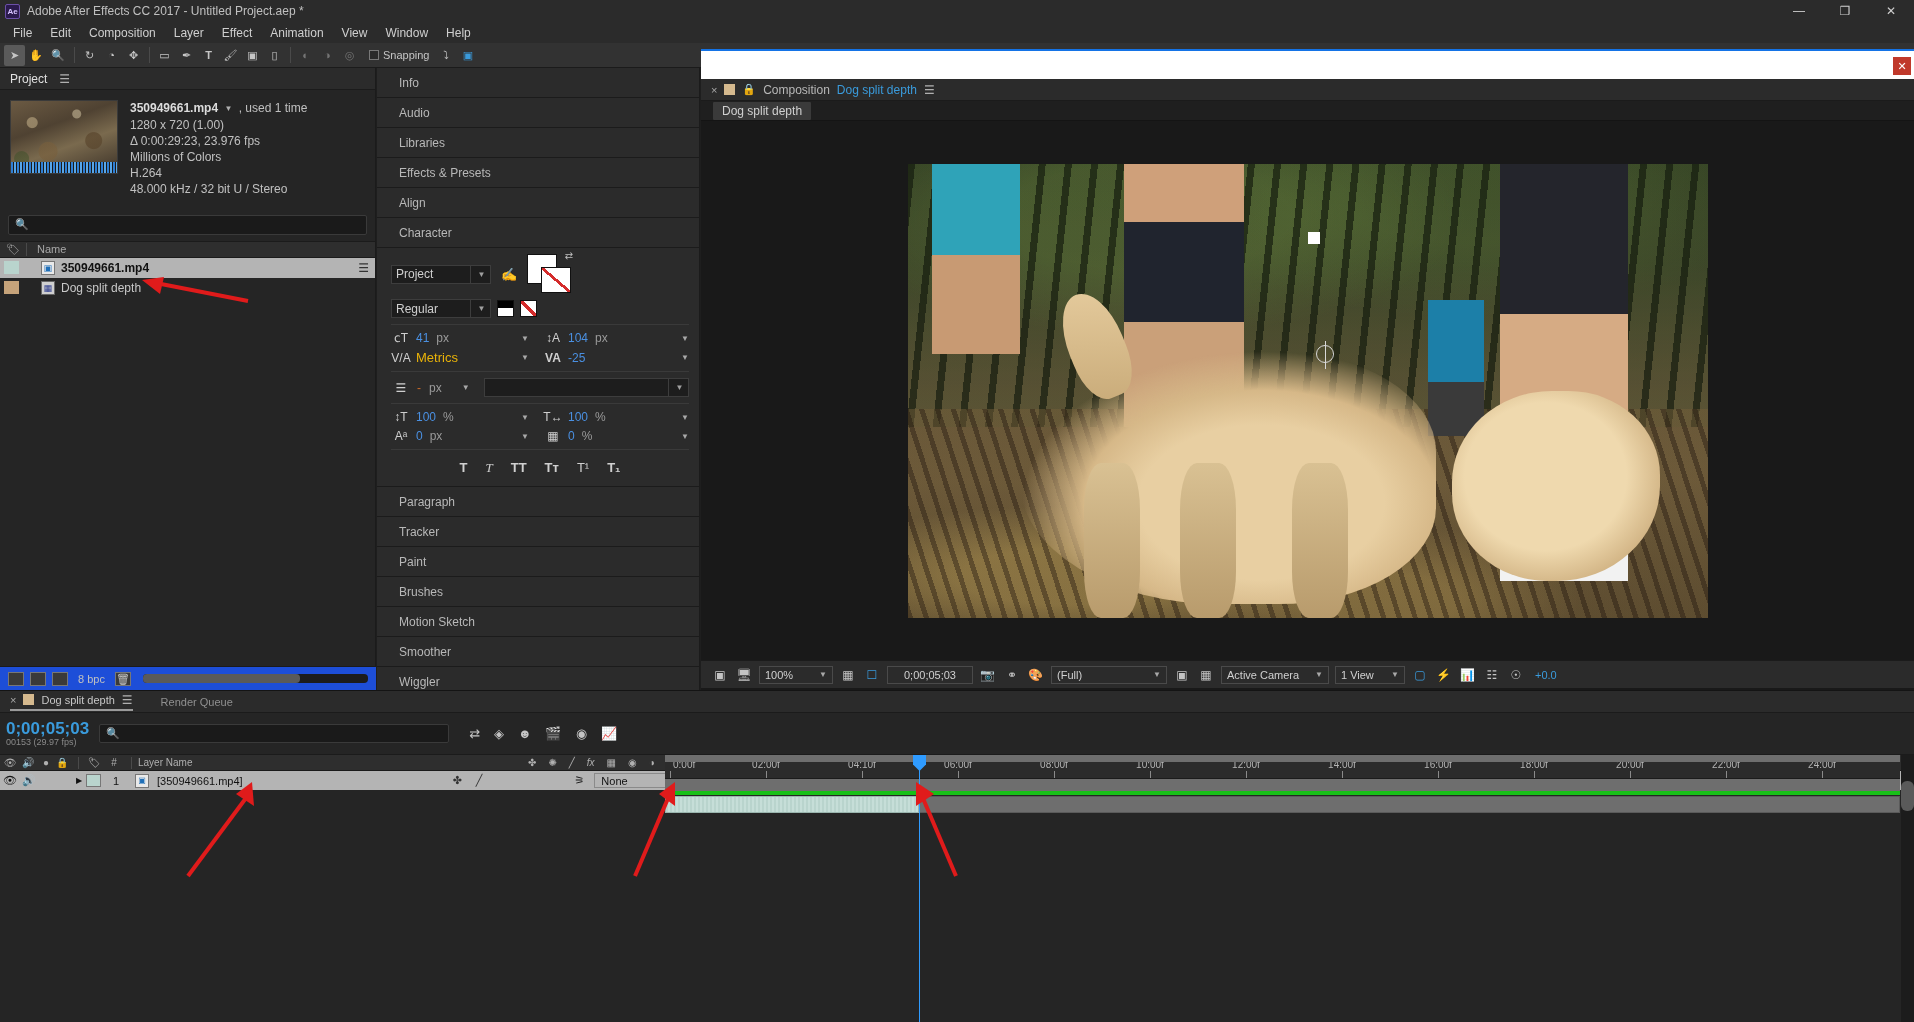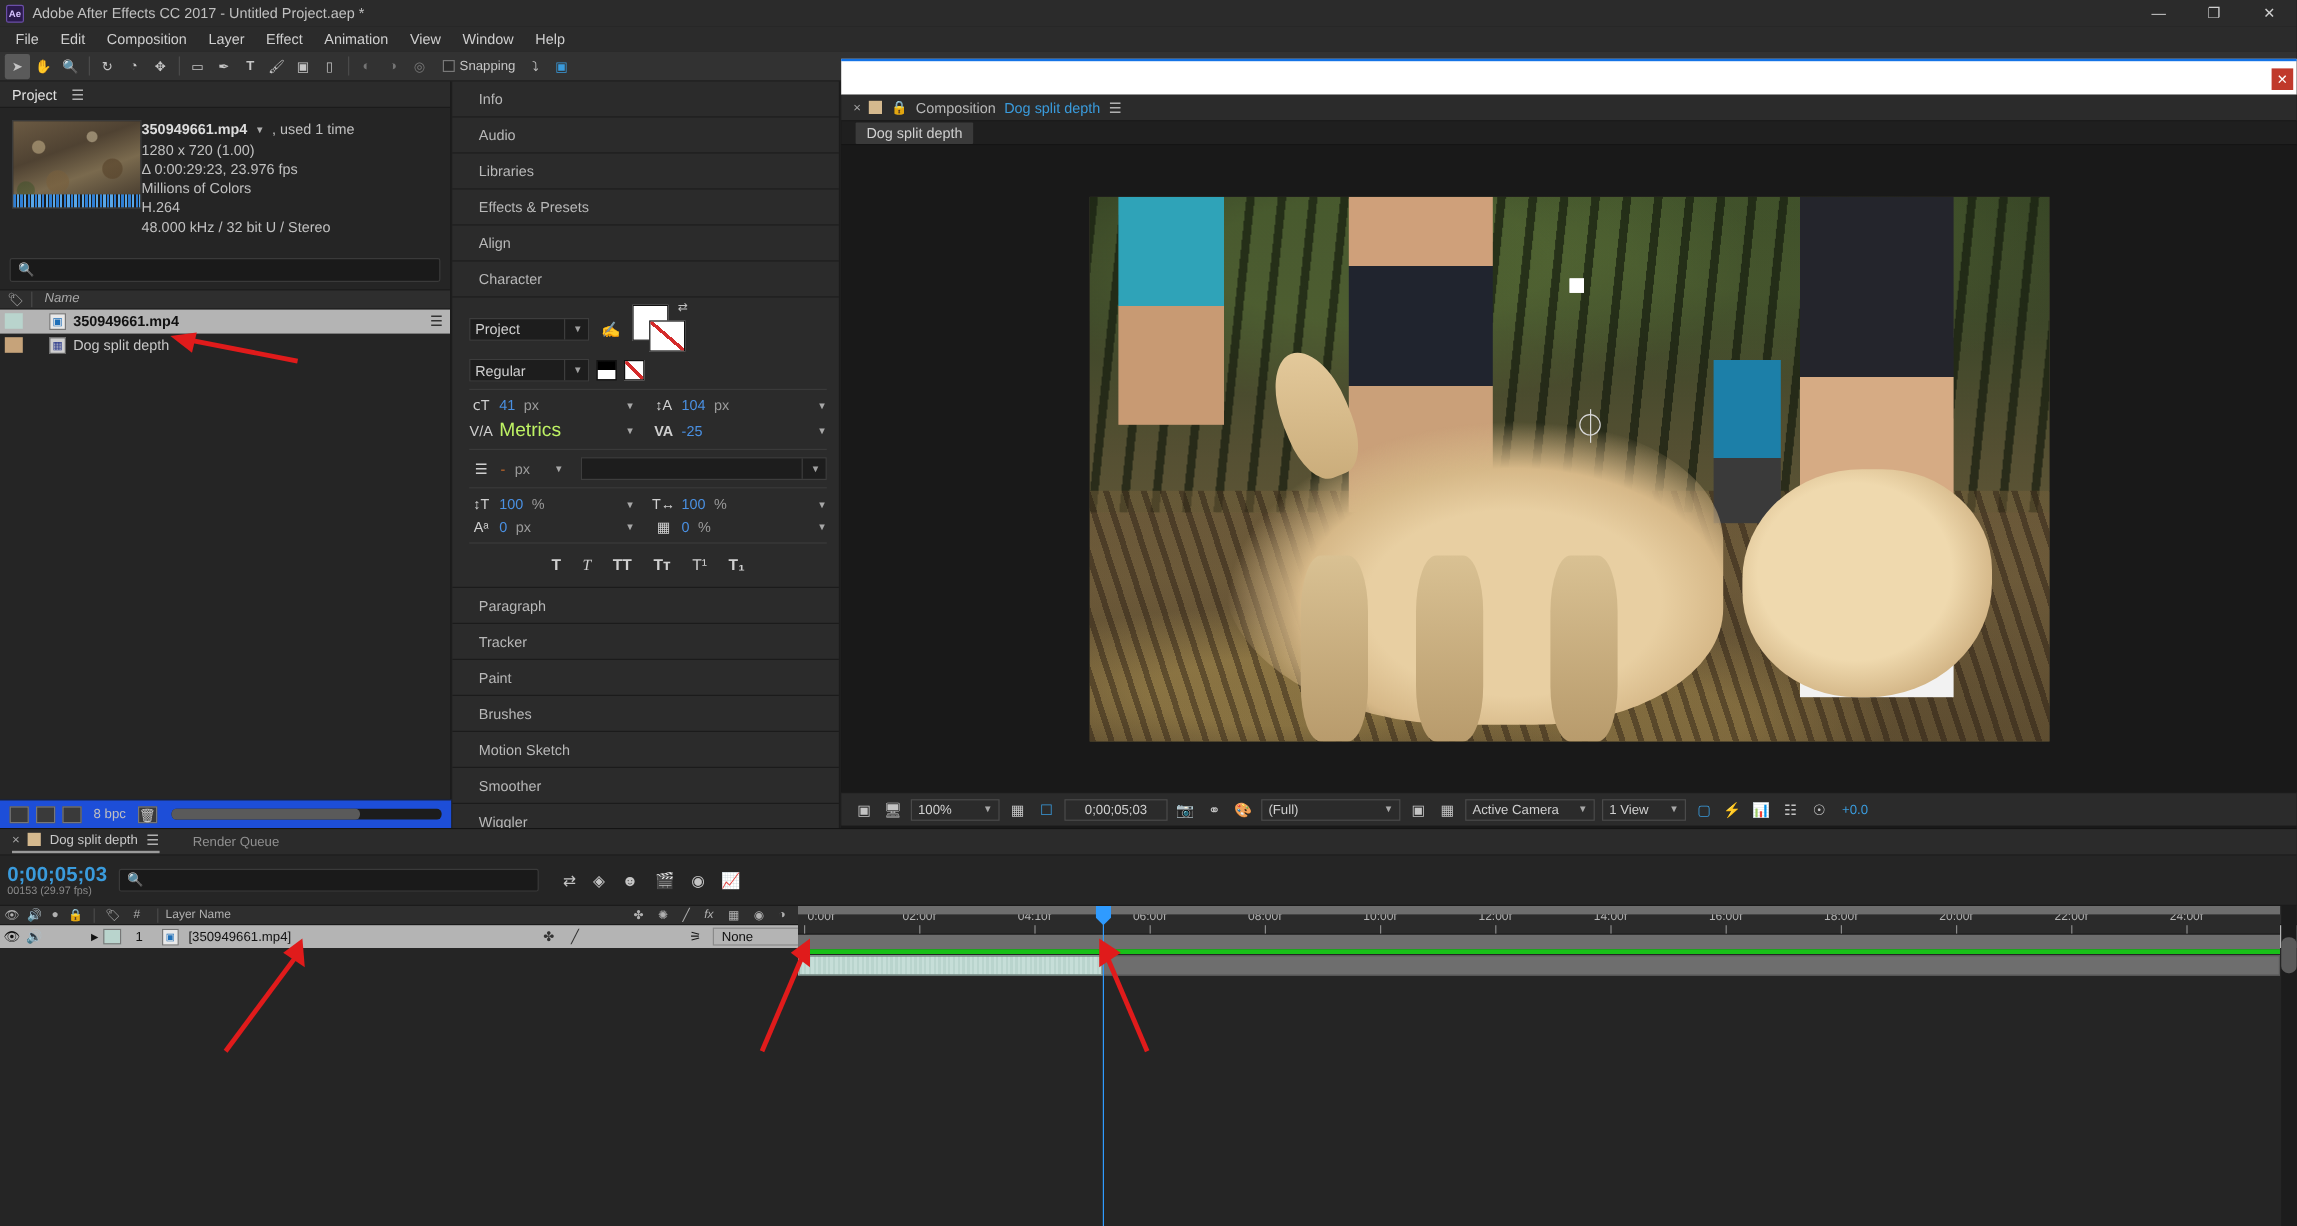--- a/index.html
+++ b/index.html
@@ -65,21 +65,21 @@
     background: #252525; border-right: 1px solid #1b1b1b;
   }
   .panel-tabs {
     height: 22px; background: #2b2b2b; display: flex; align-items: center;
     padding-left: 10px; gap: 12px; border-bottom: 1px solid #1b1b1b;
   }
   .panel-tab { font-size: 12px; color: #c8c8c8; }
   .panel-tab.active { color: #e0e0e0; }
   .hamburger { font-size: 12px; color: #b0b0b0; }
 
-  .proj-info { display: flex; padding: 10px 10px 6px 10px; }
+  .proj-info { display: flex; padding: 10px 10px 6px 10px; gap: 12px; }
   .thumb {
     width: 108px; height: 74px; border: 1px solid #3a3a3a;
     background: linear-gradient(160deg,#6b5a43 0%,#4f4232 35%,#7a6a4e 60%,#3c3228 100%);
     position: relative; overflow: hidden;
   }
   .thumb::after {
     content: ''; position: absolute; left: 0; right: 0; bottom: 0; height: 11px;
     background: repeating-linear-gradient(90deg,#2f7fd4 0 2px,#1a1a1a 2px 3px,#58a6e8 3px 5px,#1a1a1a 5px 6px);
   }
   .thumb-grain {
@@ -102,21 +102,21 @@
   }
   .mag { font-size: 11px; color: #a0a0a0; }
 
   .proj-colhdr {
     height: 17px; background: #2e2e2e; border-top: 1px solid #1b1b1b;
     border-bottom: 1px solid #1b1b1b; display: flex; align-items: center;
     font-size: 11px; color: #a8a8a8;
   }
   .proj-colhdr .tagicon { width: 26px; text-align: center; }
   .proj-colhdr .vsep { width: 1px; height: 13px; background: #4a4a4a; }
-  .proj-colhdr .namecol { padding-left: 10px; font-style: italic; }
+  .proj-colhdr .namecol { padding-left: 10px; }
 
   .proj-row {
     height: 20px; display: flex; align-items: center; font-size: 12px;
     padding-left: 2px;
   }
   .proj-row.sel { background: #b4b4b4; color: #111; }
   .swatch { width: 15px; height: 13px; margin-left: 2px; }
   .rowicon {
     width: 14px; height: 14px; margin-left: 22px; margin-right: 6px;
     display: flex; align-items: center; justify-content: center; font-size: 9px;
@@ -163,21 +163,21 @@
   .swap { position: absolute; right: -2px; top: -4px; font-size: 10px; color: #c0c0c0; }
   .mini-sq { width: 17px; height: 17px; border: 1px solid #111; }
   .mini-bw { background: linear-gradient(to bottom,#000 0 50%,#fff 50% 100%); }
   .mini-none { background: #fff; position: relative; }
   .mini-none::after {
     content:''; position:absolute; inset:0;
     background: linear-gradient(to top right, transparent 42%, #d42b2b 42%, #d42b2b 58%, transparent 58%);
   }
   .num { color: #4a90e2; font-size: 12px; }
   .unit { color: #9a9a9a; font-size: 12px; margin-left: 2px; }
-  .dis { color: #bef264; font-size: 16px; }
+  .dis { color: #eab308; font-size: 13px; }
   .tri { font-size: 8px; color: #a8a8a8; }
   .fld-icon { font-size: 12px; color: #cfcfcf; width: 20px; text-align: center; }
   .half { width: 50%; display: flex; align-items: center; gap: 5px; }
   .char-hr { height: 1px; background: #3a3a3a; margin: 6px 0; }
   .style-row { display: flex; justify-content: center; gap: 18px; padding: 4px 0 2px 0; color: #d0d0d0; font-size: 13px; }
 
   
   .white-bar {
     position: absolute; left: 701px; top: 49px; width: 1213px; height: 30px;
     background: #fff; border-top: 2px solid #1473e6;

